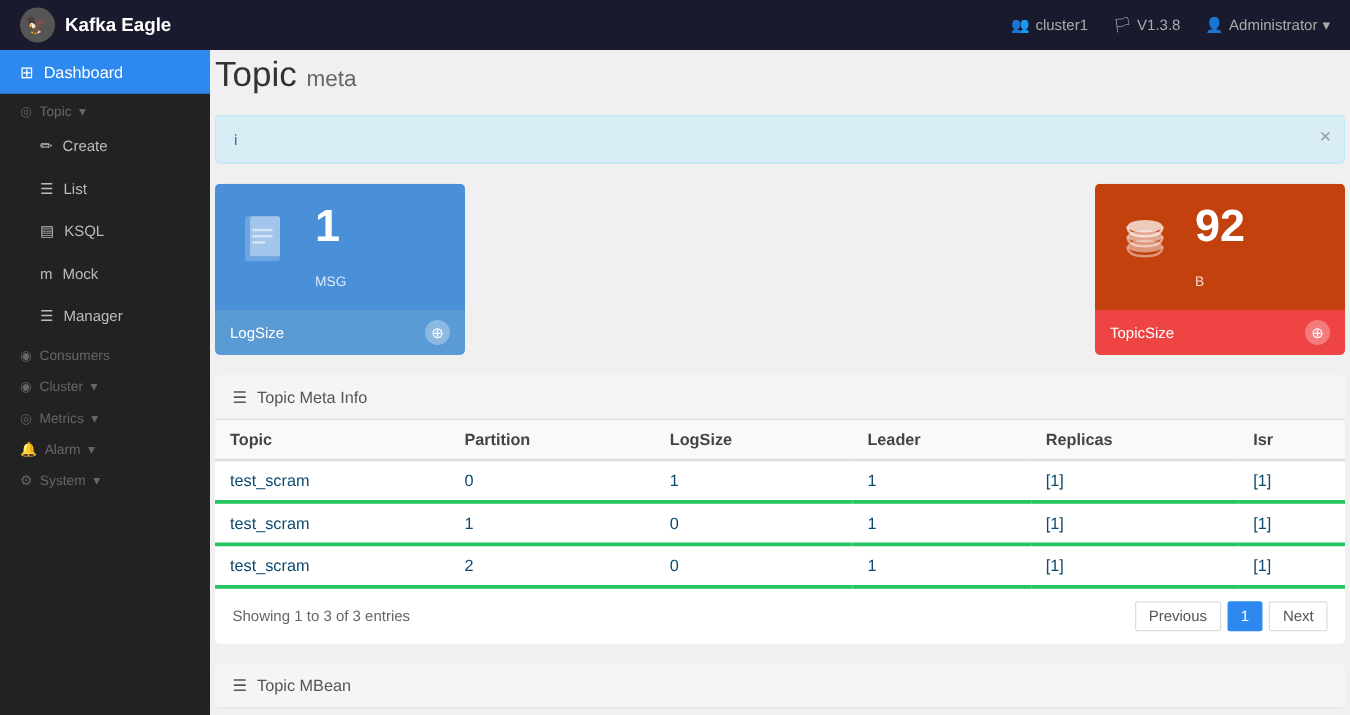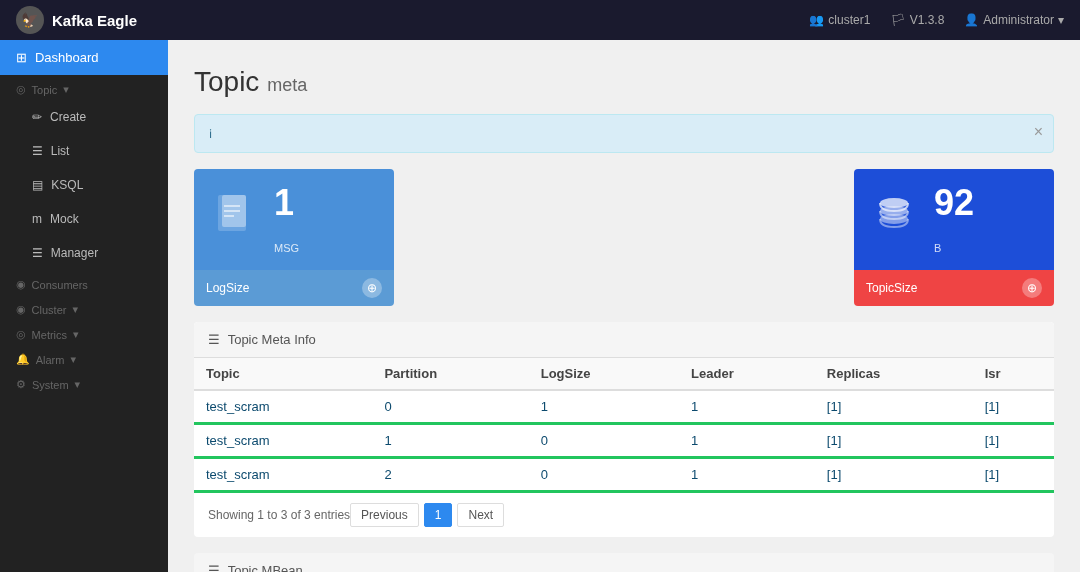--- a/index.html
+++ b/index.html
@@ -72,21 +72,21 @@
       display: flex;
       align-items: center;
       gap: 6px;
       cursor: pointer;
     }
 
     
     .main {
       flex: 1;
       overflow-y: auto;
-      padding: 26px;
+      padding: 4px;
       background: #f0f0f0;
     }
 
     .page-title {
       font-size: 28px;
       font-weight: 300;
       color: #333;
       margin-bottom: 16px;
     }
     .page-title span.subtitle {
@@ -144,21 +144,21 @@
       font-size: 36px;
       font-weight: bold;
       line-height: 1;
     }
     .card-top .card-unit {
       font-size: 11px;
       opacity: 0.8;
       margin-top: 21px;
     }
     .card.blue .card-top { background: #4a90d9; }
-    .card.green .card-top { background: #1d4ed8; }
+    .card.green .card-top { background: #c2410c; }
     .card-bottom {
       background: #fff;
       padding: 8px 12px;
       display: flex;
       align-items: center;
       justify-content: space-between;
       font-size: 12px;
     }
     .card.blue .card-bottom { background: #5b9bd5; color: #fff; }
     .card.green .card-bottom { background: #ef4444; color: #fff; }
@@ -209,20 +209,21 @@
     table td {
       padding: 8px 12px;
       border-bottom: 3px solid #22c55e;
       color: #0c4a6e;
     }
 
     
     .pagination-row {
       display: flex;
       align-items: center;
+      justify-content: space-between;
       padding: 10px 14px;
       font-size: 12px;
       color: #666;
     }
     .pagination-controls {
       display: flex;
       align-items: center;
       gap: 5px;
     }
     .page-btn {

